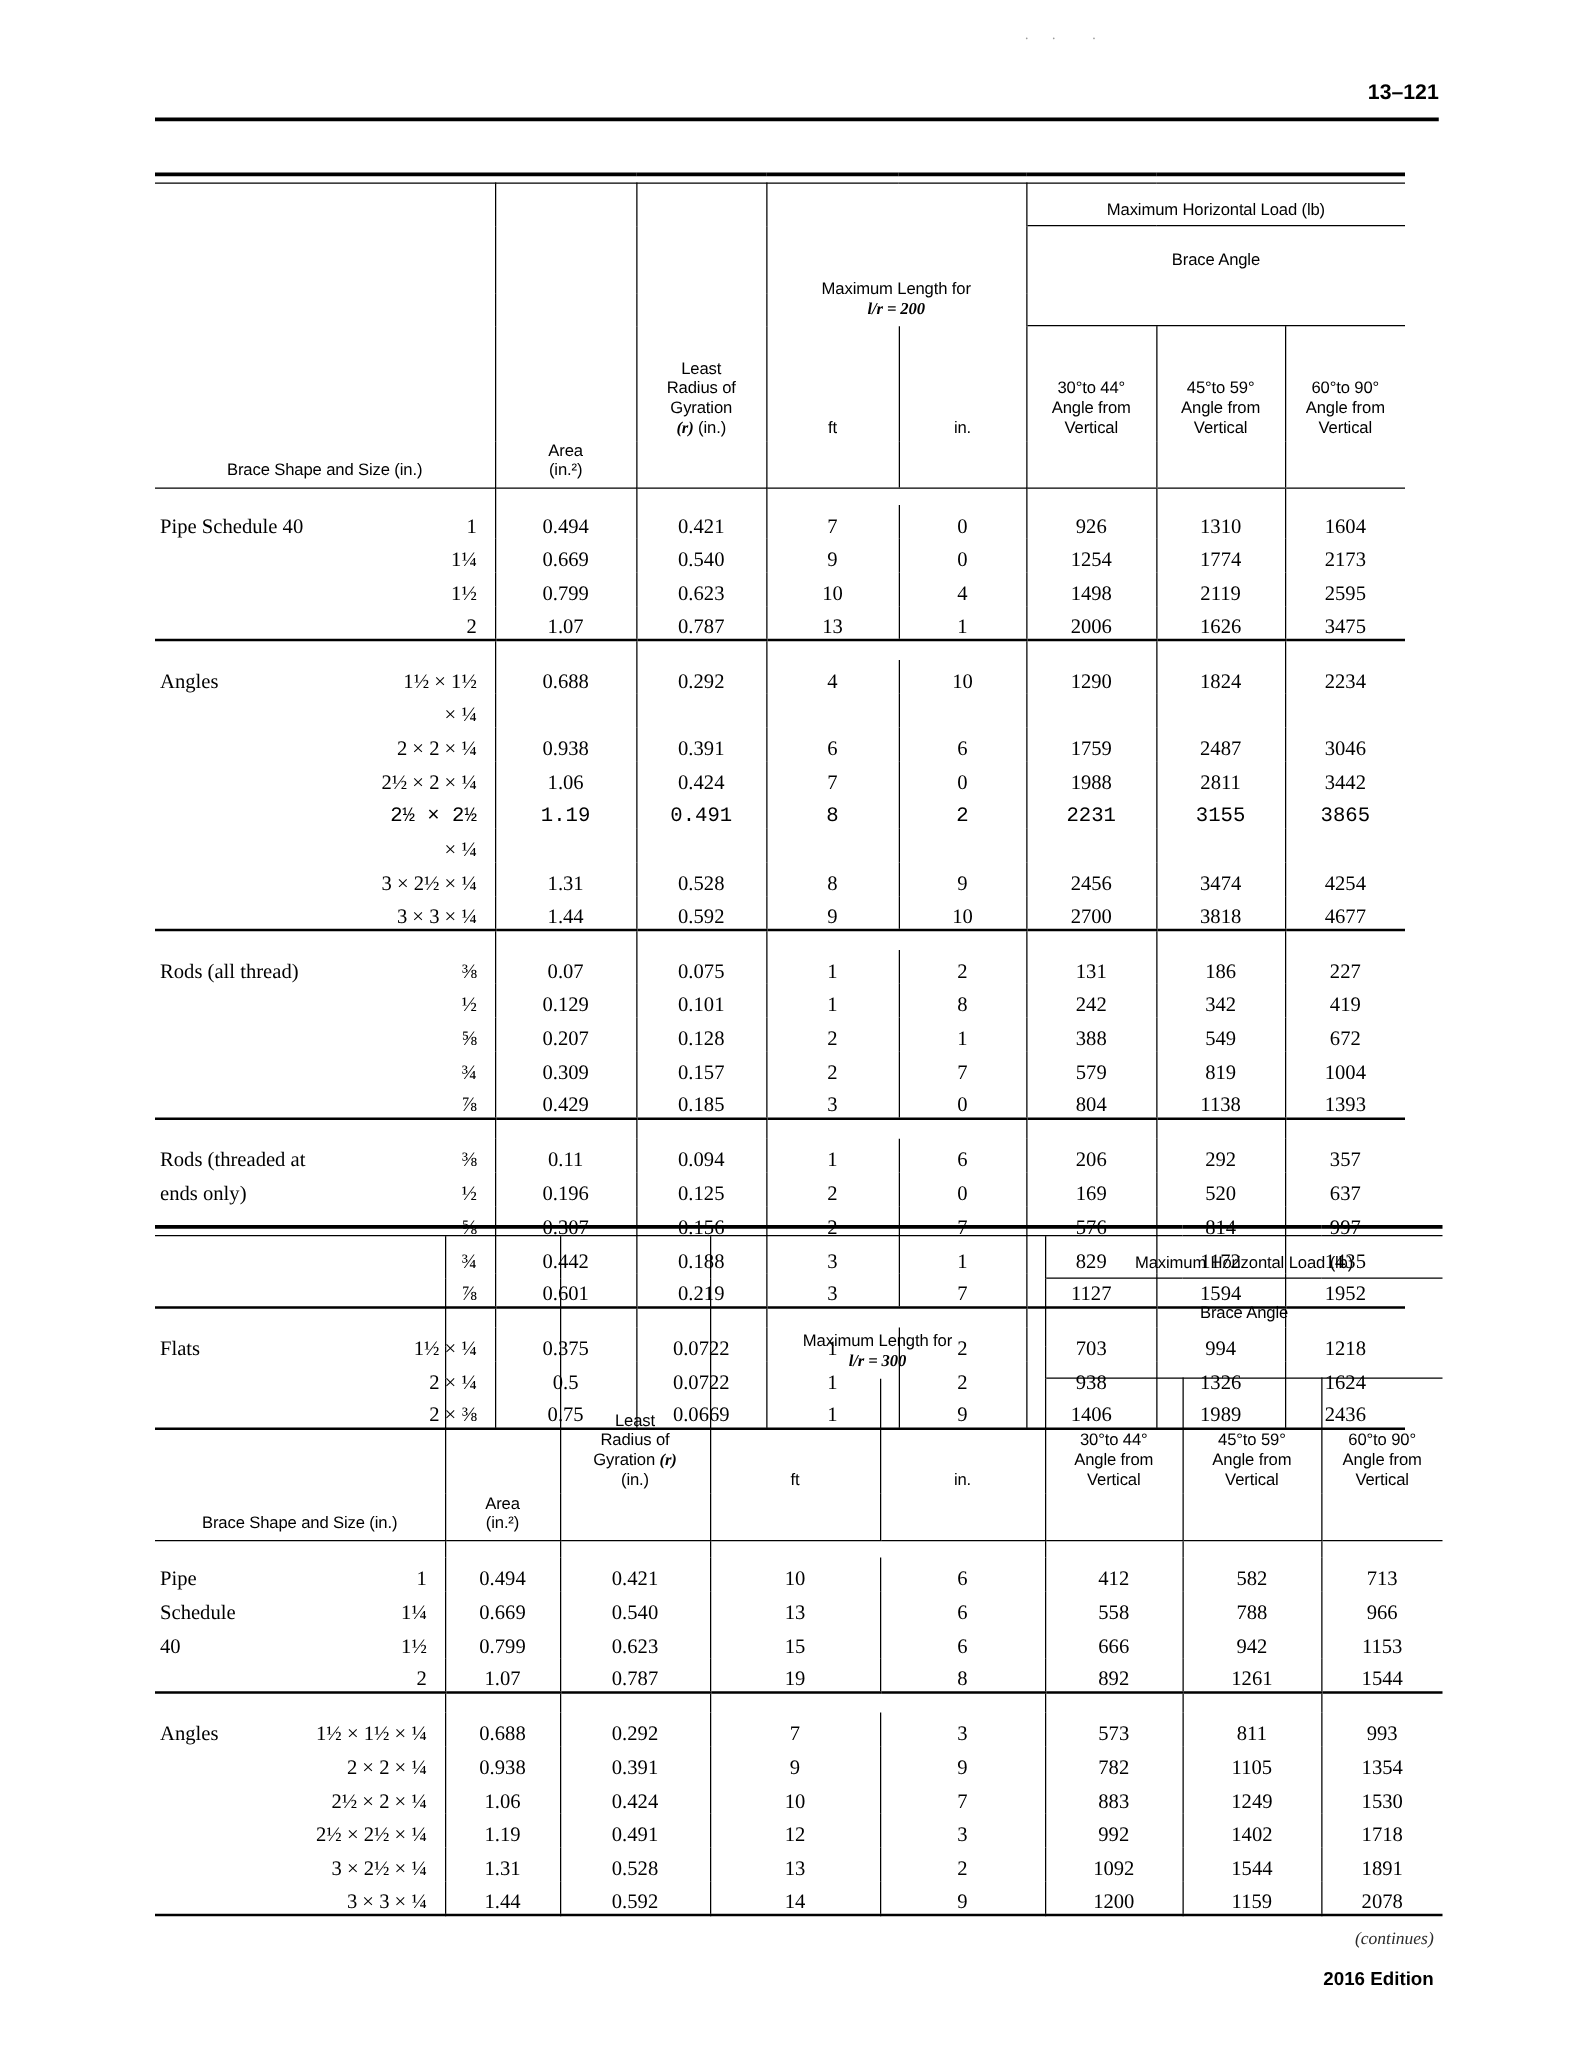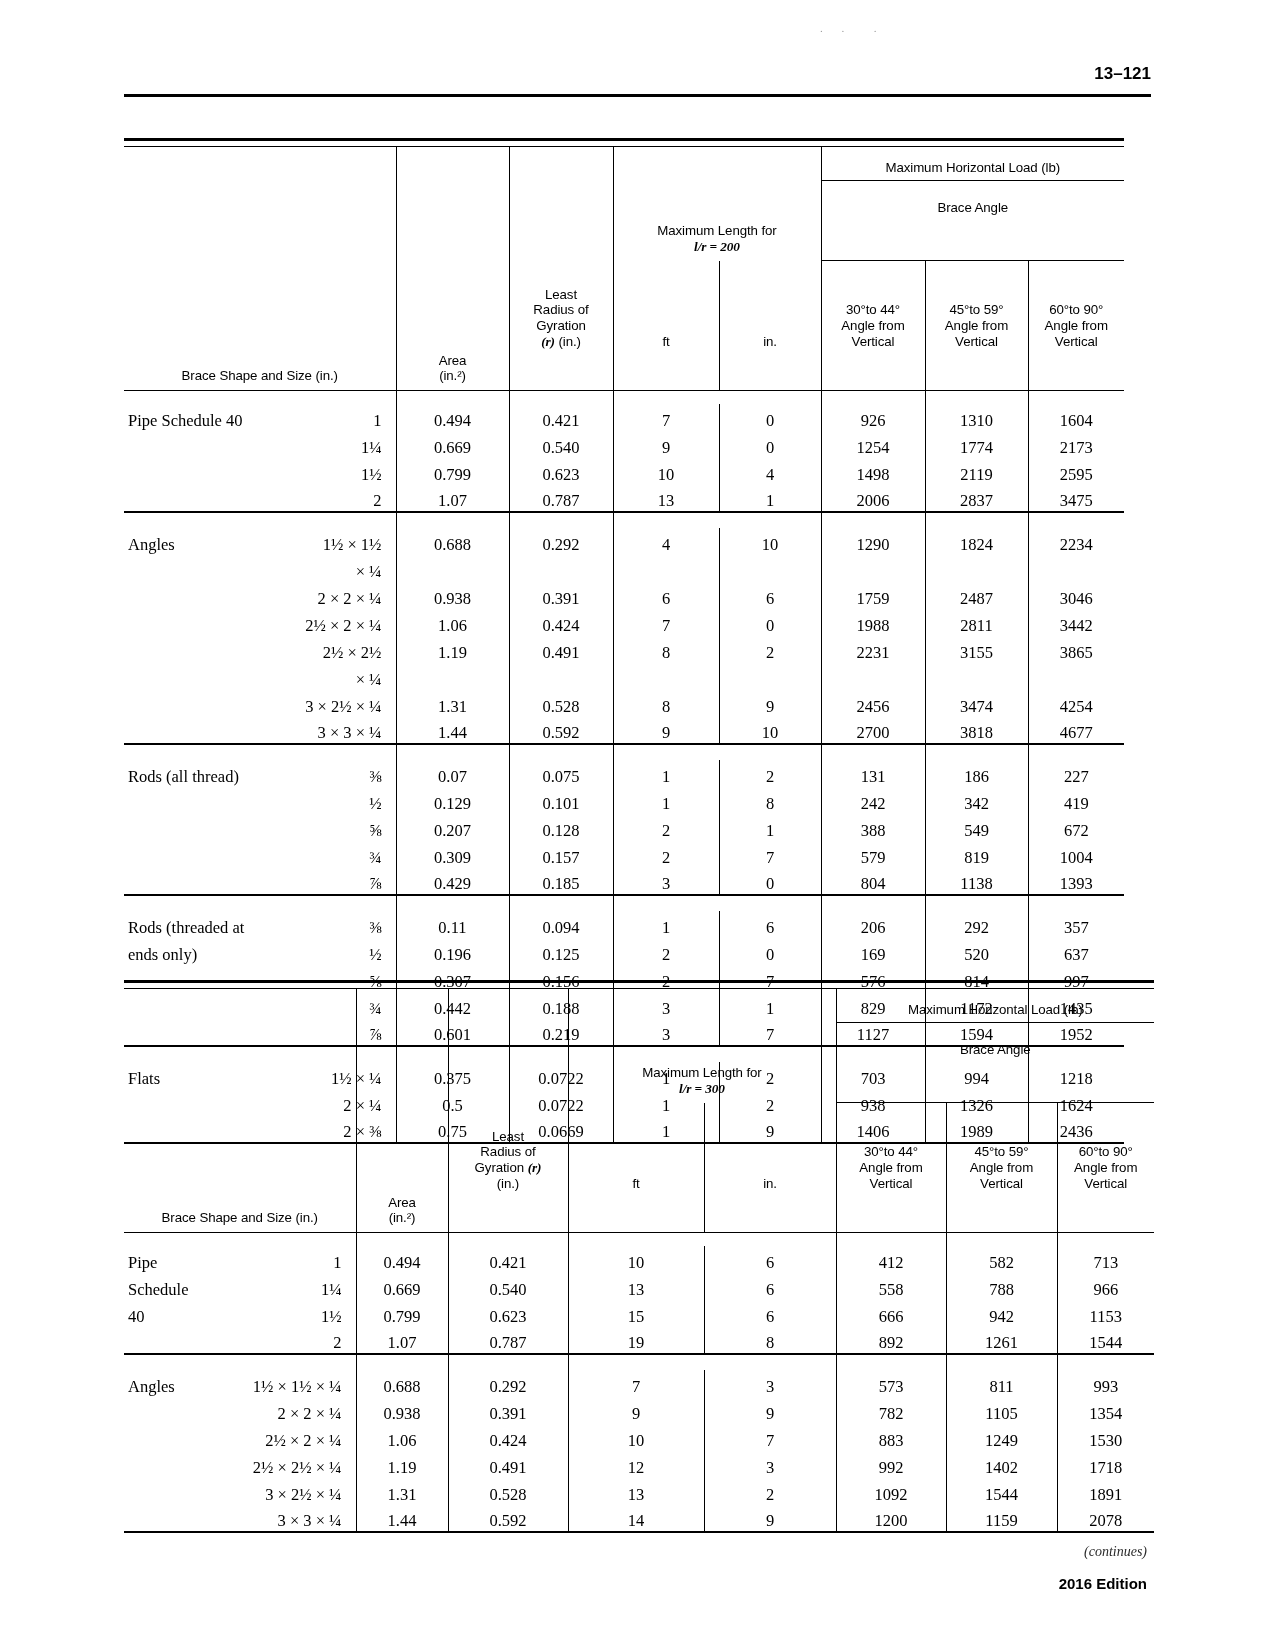--- a/index.html
+++ b/index.html
@@ -339,21 +339,21 @@
             <td class="vl">
               <div class="cell">13</div>
             </td>
             <td class="vl vr">
               <div class="cell">1</div>
             </td>
             <td class="">
               <div class="cell">2006</div>
             </td>
             <td class="vl">
-              <div class="cell">2837</div>
+              <div class="cell">1626</div>
             </td>
             <td class="vl">
               <div class="cell">3475</div>
             </td>
           </tr>
           <tr style="height: 16px;">
             <td class="vr" style="border-top: 2.6px solid rgb(0, 0, 0);"></td>
             <td class="vr" style="border-top: 2.6px solid rgb(0, 0, 0);"></td>
             <td class="vr" style="border-top: 2.6px solid rgb(0, 0, 0);"></td>
             <td class="vl" style="border-top: 2.6px solid rgb(0, 0, 0);"></td>
@@ -456,21 +456,21 @@
             <td class="">
               <div class="cell">1988</div>
             </td>
             <td class="vl">
               <div class="cell">2811</div>
             </td>
             <td class="vl">
               <div class="cell">3442</div>
             </td>
           </tr>
-          <tr style="height: 27px;">
+          <tr style="height: 27px; font-family: Liberation Mono, monospace;">
             <td class="vr">
               <div style="display: flex; justify-content: space-between; align-items: flex-end; padding-right: 14px; padding-left: 4px;">
                 <span class="cell-label"></span>
                 <span class="cell-size">2½ × 2½</span>
               </div>
             </td>
             <td class="vr">
               <div class="cell">1.19</div>
             </td>
             <td class="vr">

